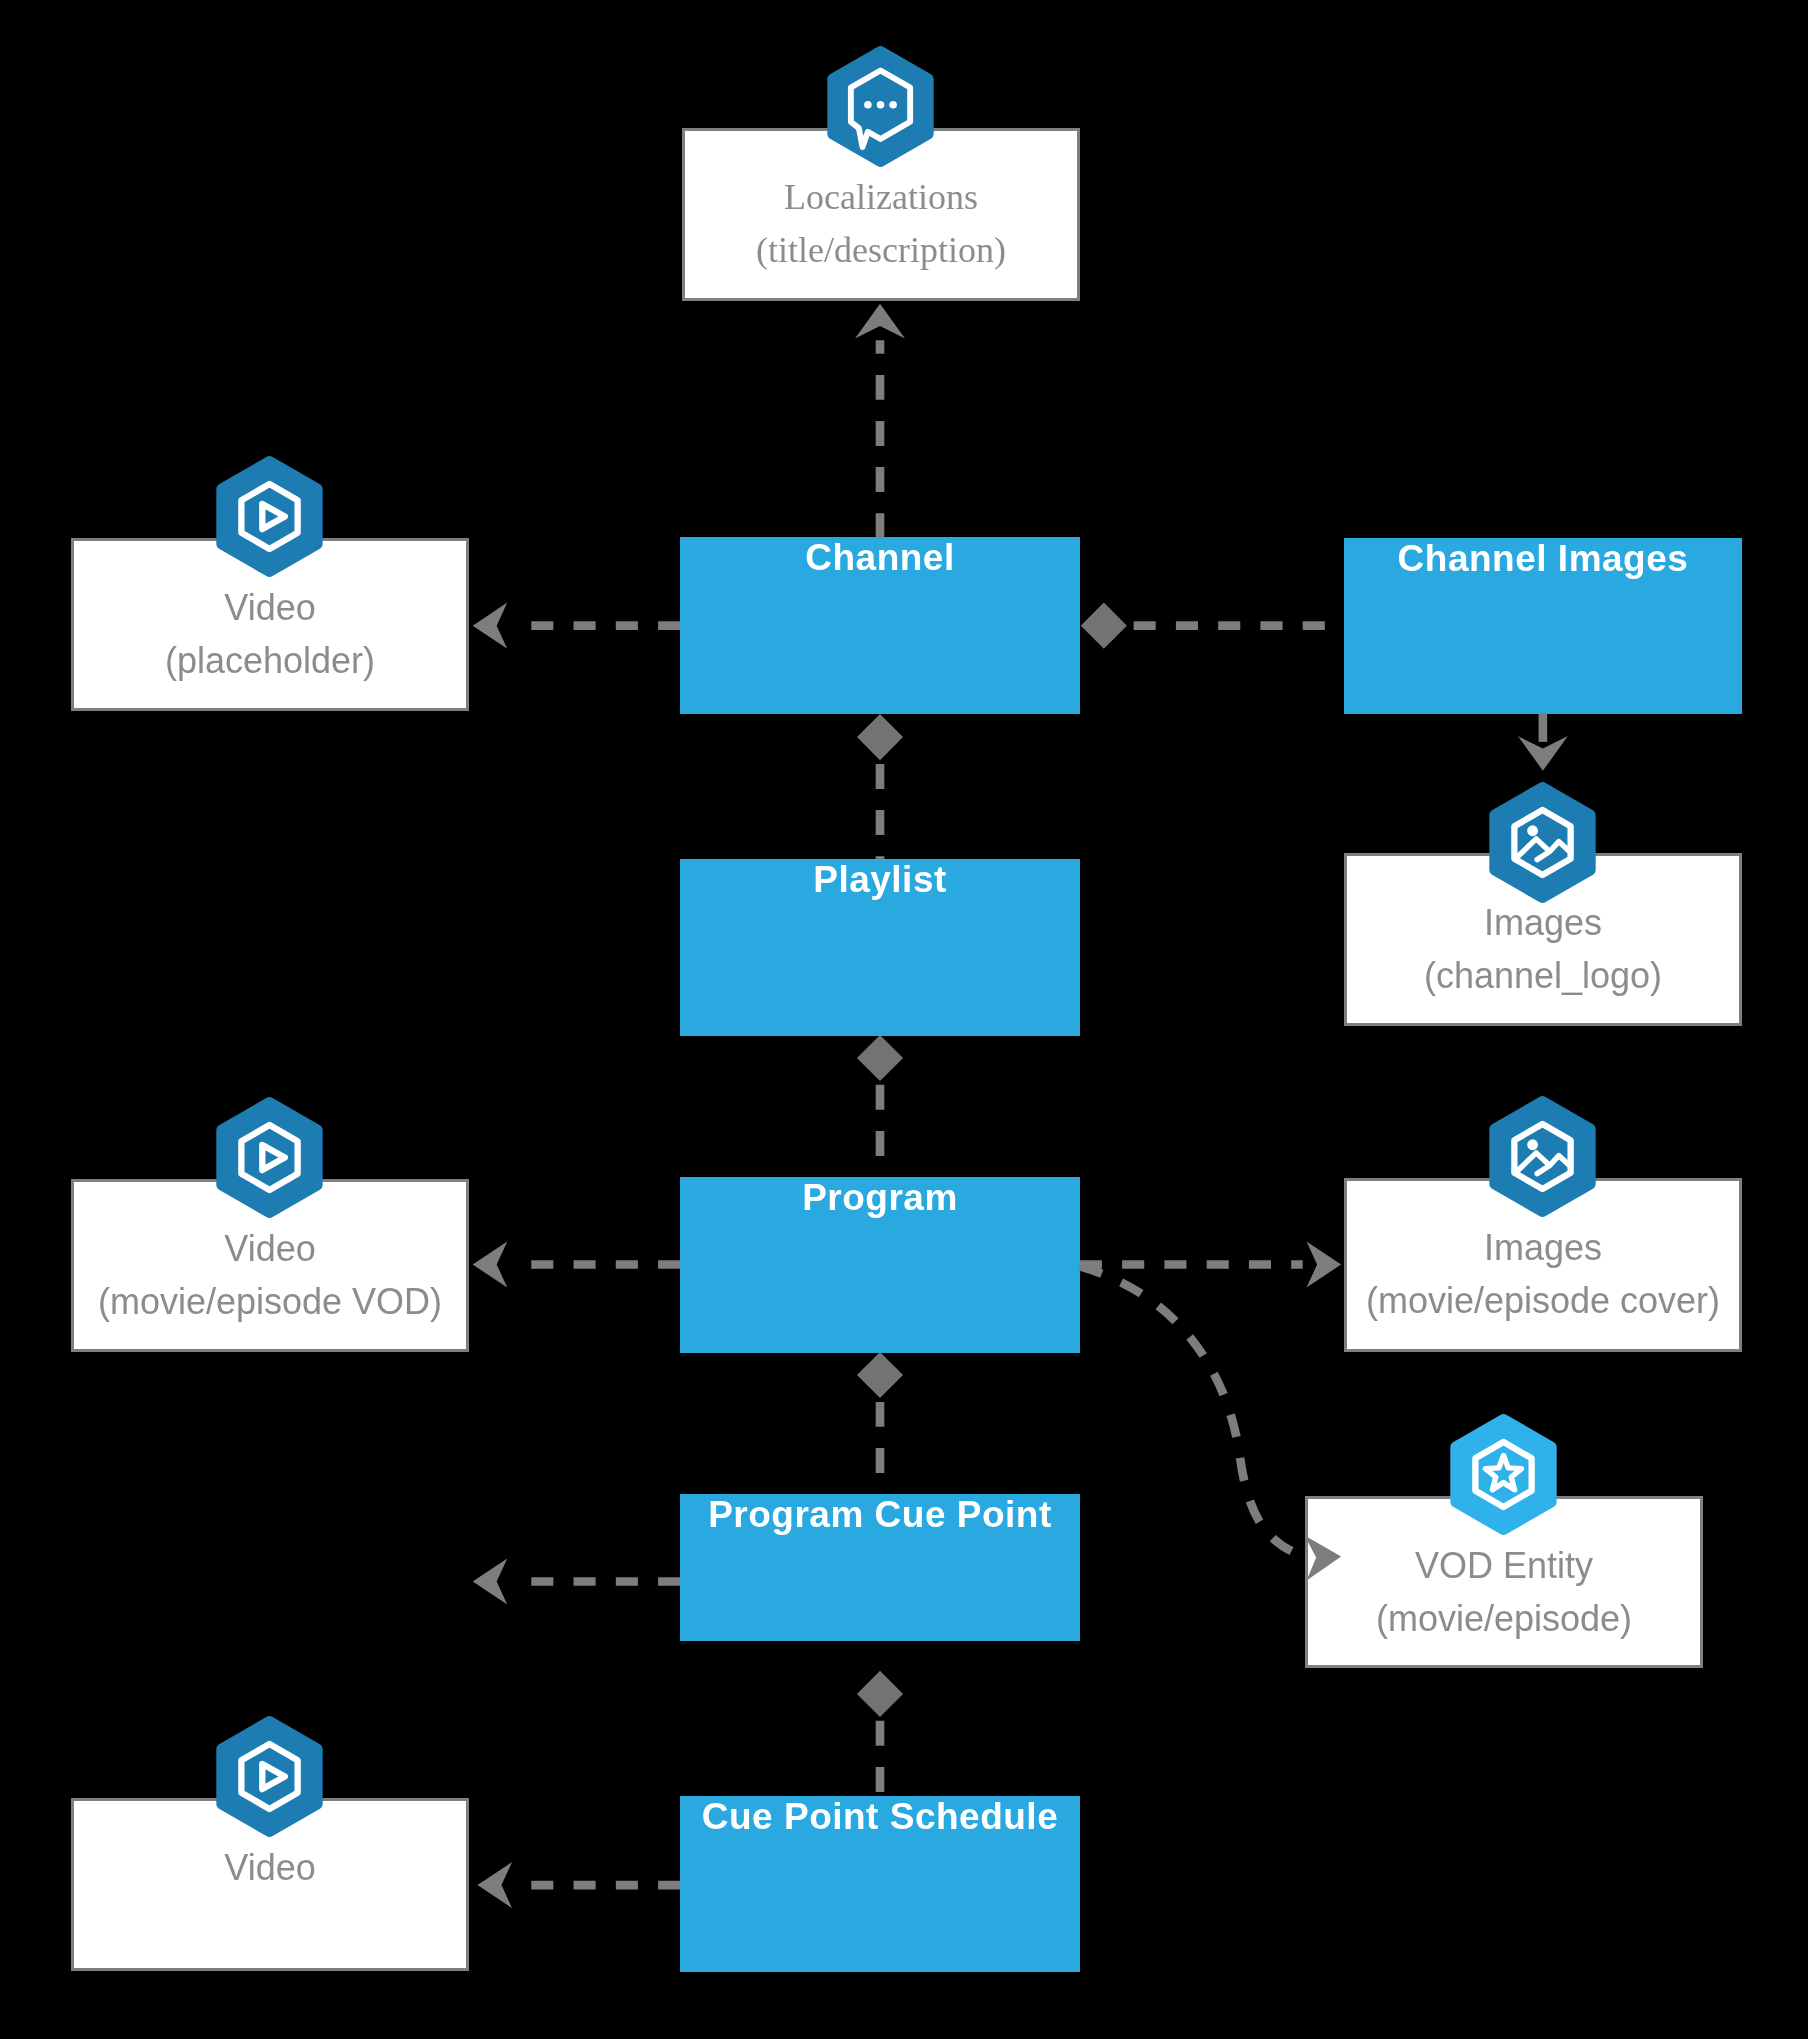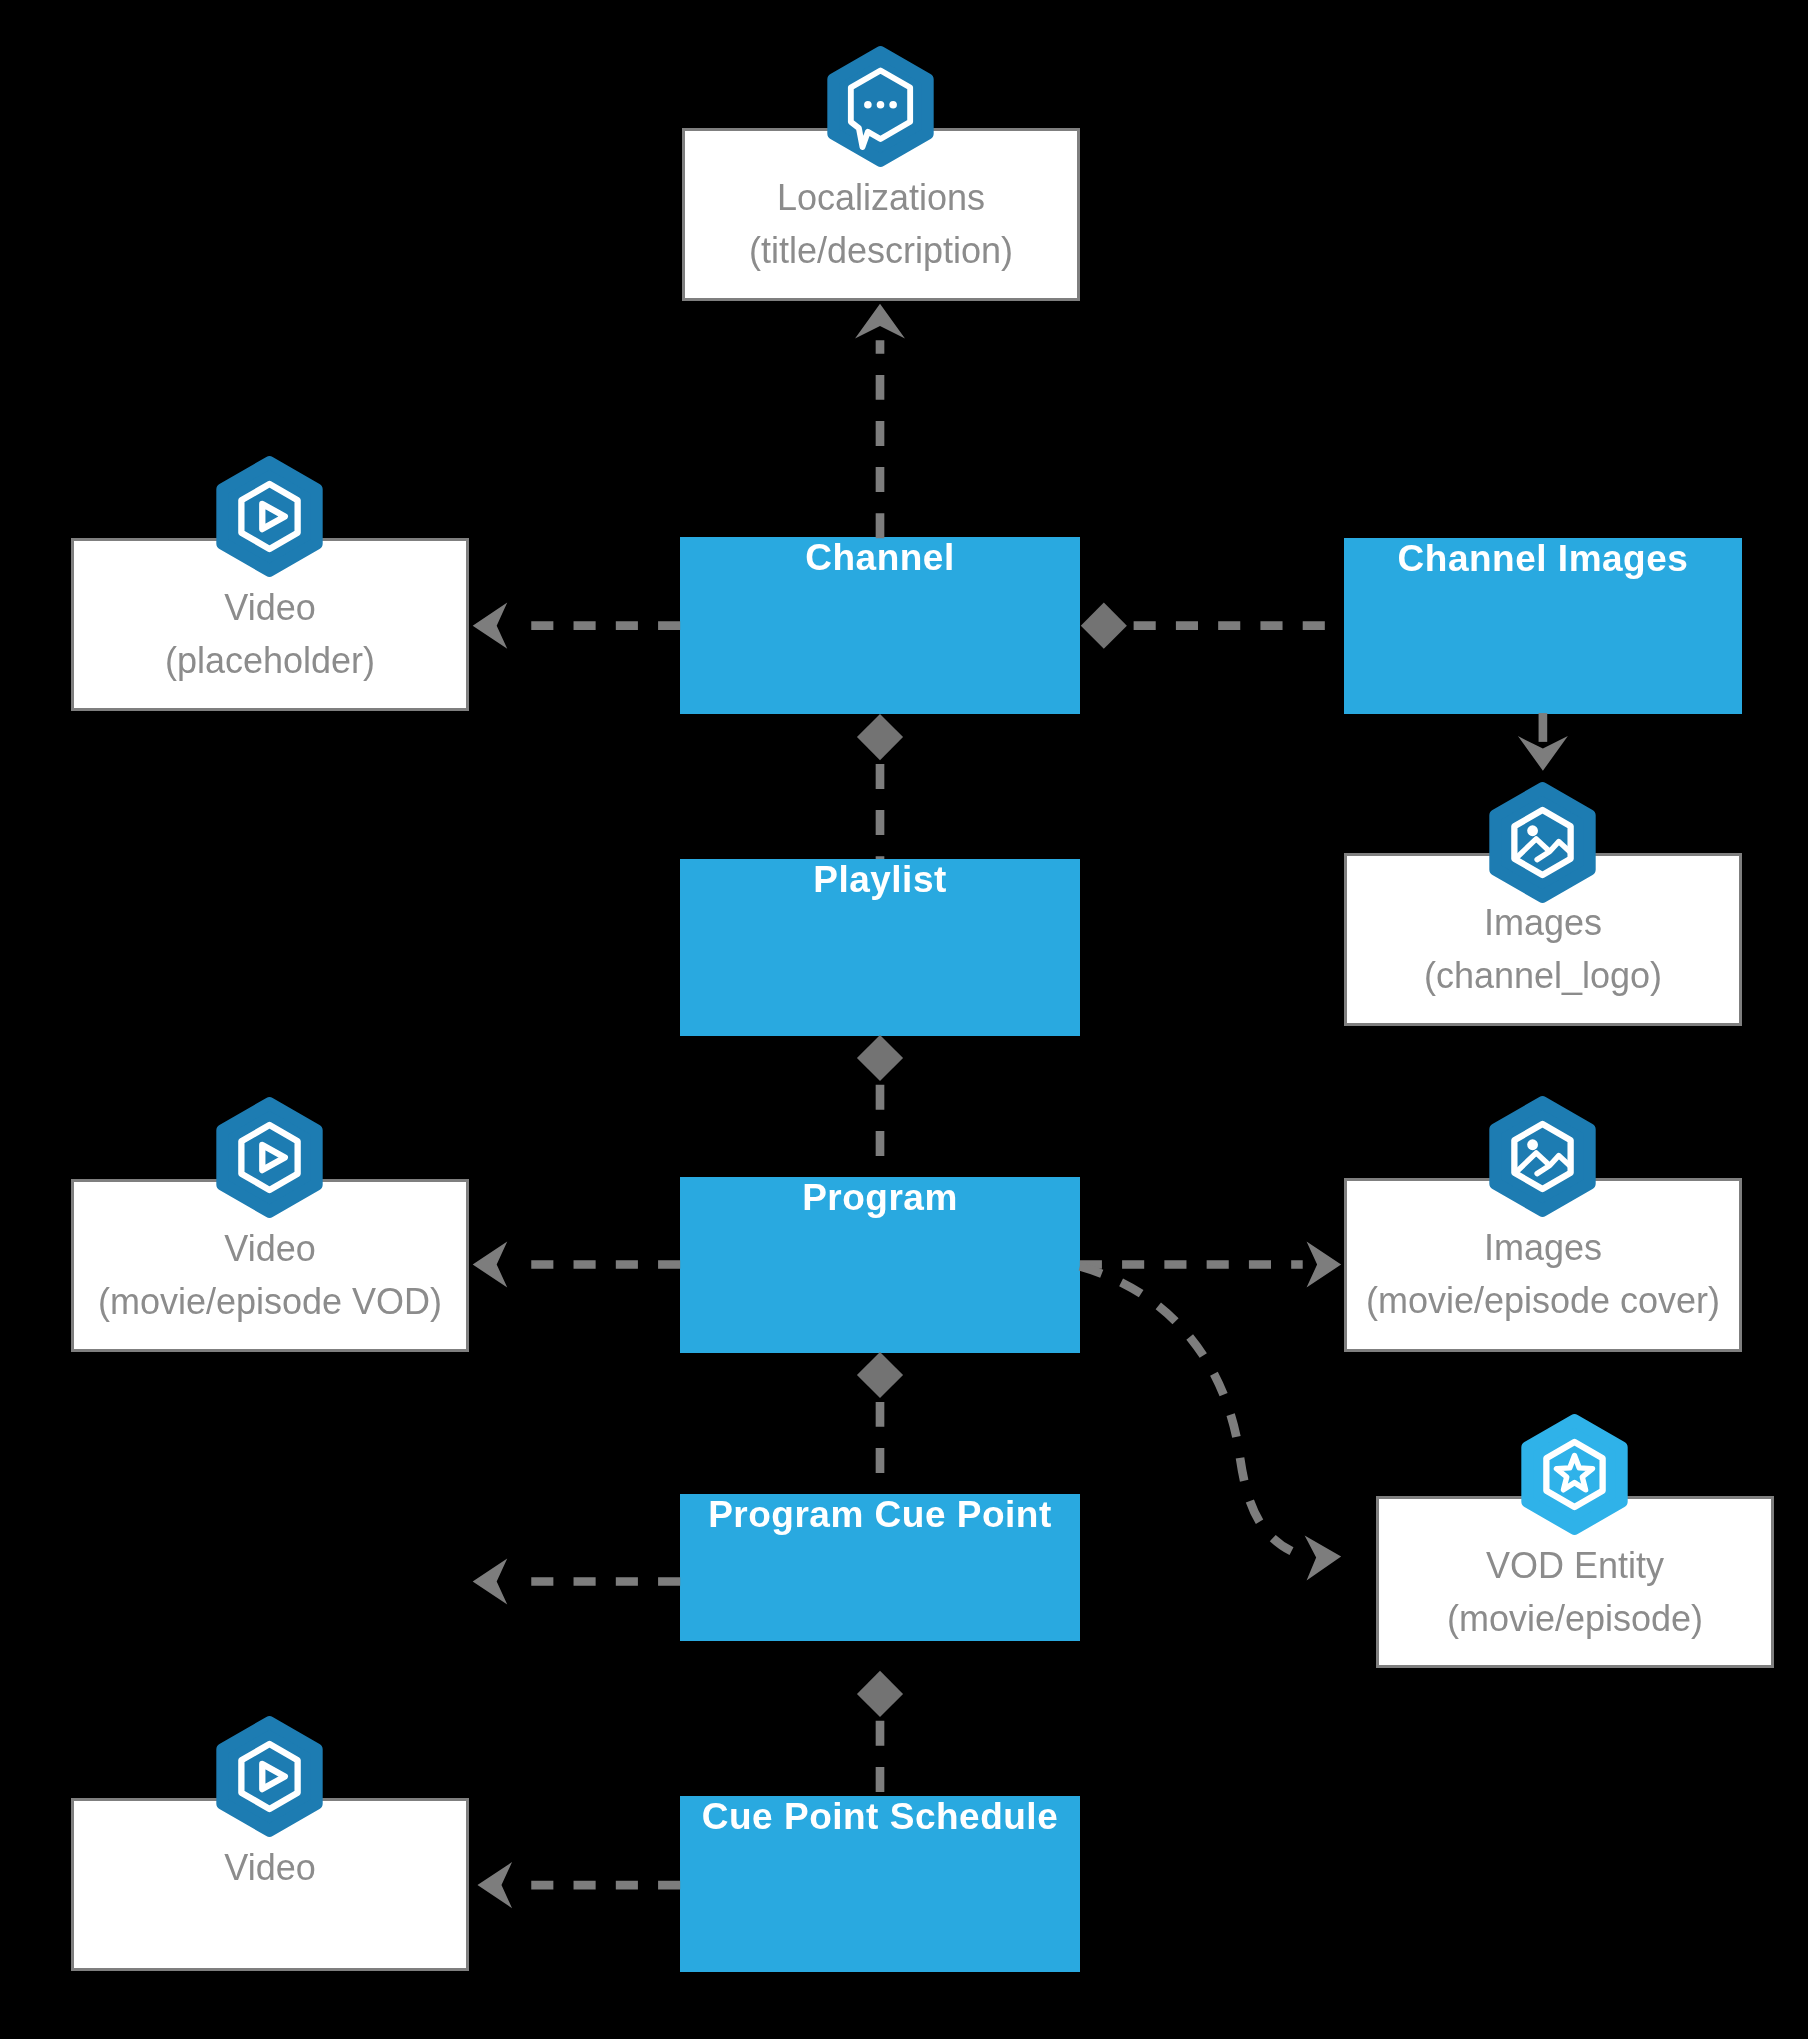--- a/index.html
+++ b/index.html
@@ -113,21 +113,21 @@
       <path class="diamond" d="M916,1739 L940,1763 L916,1787 L892,1763 Z"></path>
       <path class="wire dash-v" d="M916,1791 L916,1870"></path>
     </g>
 
     <g>
       <path class="wire dash-h" d="M708,1962 L536,1962"></path>
       <path class="head" d="M497,1962 l36,-24 l-11,24 l11,24 z"></path>
     </g>
   </svg>
 
-  <div class="node card" style="left:682px;top:128px;width:398px;height:173px;">
+  <div class="node card" style="left:682px;top:128px;width:398px;height:173px;font-family:Liberation Serif, serif;">
     <svg class="badge" style="color:#1d7cb2" viewBox="0 0 132 144">
       <use href="#sym-hex"></use>
         <use href="#sym-chat"></use>
     </svg>
     <div class="lines">
       <div>Localizations</div>
       <div>(title/description)</div>
     </div>
   </div>
 
@@ -189,21 +189,21 @@
       <div>Images</div>
       <div>(movie/episode cover)</div>
     </div>
   </div>
 
 
   <div class="node entity" style="left:680px;top:1494px;width:400px;height:147px;">
     <span>Program Cue Point</span>
   </div>
 
-  <div class="node card" style="left:1376px;top:1496px;width:398px;height:172px;">
+  <div class="node card" style="left:1305px;top:1496px;width:398px;height:172px;">
     <svg class="badge" style="color:#2fb2e9" viewBox="0 0 132 144">
       <use href="#sym-hex"></use>
         <use href="#sym-star"></use>
     </svg>
     <div class="lines">
       <div>VOD Entity</div>
       <div>(movie/episode)</div>
     </div>
   </div>
 

